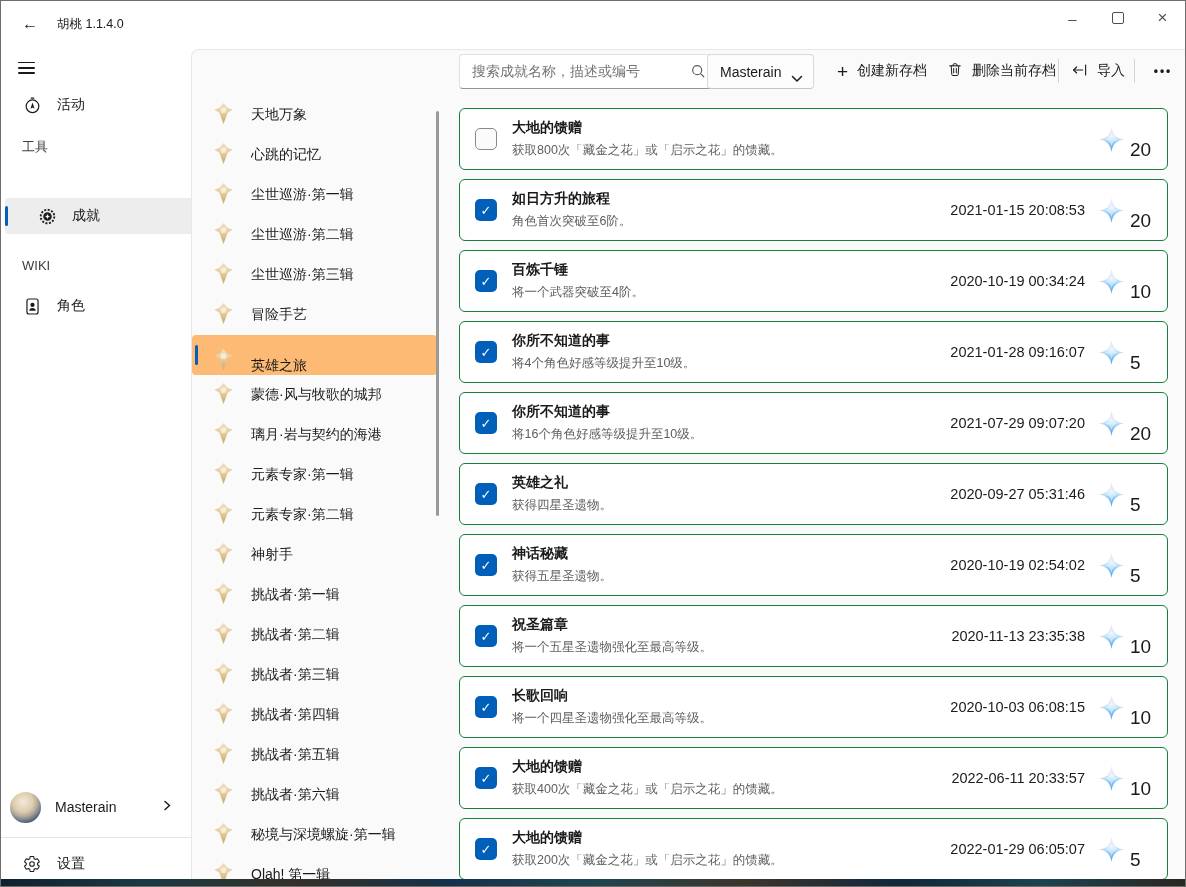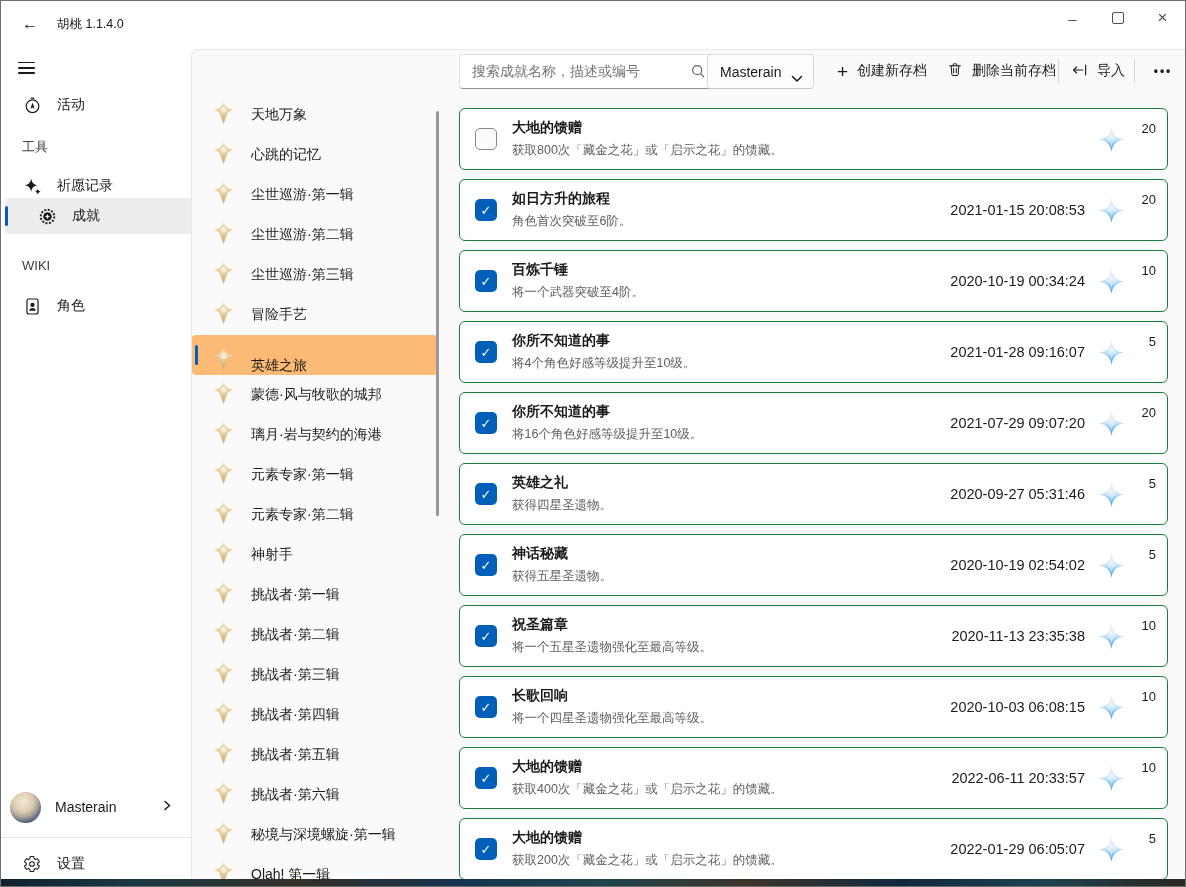--- a/index.html
+++ b/index.html
@@ -67,21 +67,21 @@
         box-sizing:border-box;}
   .checkbox{position:absolute;left:15px;top:19px;width:22px;height:22px;border-radius:5px;box-sizing:border-box;
             display:flex;align-items:center;justify-content:center;}
   .checkbox.checked{background:#005FB8;}
   .checkbox.unchecked{background:#fbfbfb;border:1px solid #898989;}
   .check-glyph{color:#fff;font-size:13px;line-height:1;}
   .ach-title{position:absolute;left:52px;top:10px;font-size:14px;font-weight:600;white-space:nowrap;}
   .ach-desc{position:absolute;left:52px;top:33px;font-size:12.5px;color:#5d5d5d;white-space:nowrap;}
   .ach-date{position:absolute;right:82px;top:22px;font-size:14.5px;color:#1b1b1b;}
   .gem{position:absolute;right:42px;top:17px;}
-  .ach-reward{position:absolute;right:11px;top:12px;width:26px;text-align:right;font-size:13px;}
+  .ach-reward{position:absolute;right:11px;top:30px;width:26px;text-align:left;font-size:19px;}
   
   .bottom-strip{position:absolute;left:0;bottom:0;width:1186px;height:7px;
     background:linear-gradient(90deg,#10202e 0%,#1b3a45 12%,#343027 25%,#14324d 38%,#20454f 50%,#3d342b 63%,#10283d 76%,#1d4350 88%,#2a2520 100%);}
   .icon-stroke{stroke:#1a1a1a;fill:none;stroke-width:1.5;stroke-linecap:round;stroke-linejoin:round;}
   .hidden-defs{position:absolute;width:0;height:0;}
 </style>
 </head>
 <body>
 
 <svg class="hidden-defs" aria-hidden="true">
@@ -131,30 +131,20 @@
           <circle cx="12" cy="13" r="8" class="icon-stroke"></circle>
           <path d="M12 8.2 L14.6 16.2 L12 14.4 L9.4 16.2 Z" fill="#1a1a1a"></path>
           <path d="M10.3 2.6 h3.4" class="icon-stroke"></path>
         </svg>
     </span>
     <span class="nlabel">活动</span>
   </div>
 
   <div class="section-header" style="top:137px;">工具</div>
 
-  <div class="nav-item" style="top:167px;">
-
-    <span class="nicon">
-      <svg width="19" height="19" viewBox="0 0 20 20">
-          <path d="M8.6 1.5 C9.3 6 11.2 7.9 15.5 8.6 C11.2 9.3 9.3 11.2 8.6 15.7 C7.9 11.2 6 9.3 1.7 8.6 C6 7.9 7.9 6 8.6 1.5Z" fill="#1a1a1a"></path>
-          <path d="M15.6 12.2 C15.9 14.2 16.8 15.1 18.7 15.4 C16.8 15.7 15.9 16.6 15.6 18.6 C15.3 16.6 14.4 15.7 12.5 15.4 C14.4 15.1 15.3 14.2 15.6 12.2Z" fill="#1a1a1a"></path>
-        </svg>
-    </span>
-    <span class="nlabel">祈愿记录</span>
-  </div>
 
   <div class="nav-item selected" style="top:197px;padding-left:15px;">
     <span class="pill"></span>
     <span class="nicon">
       <svg width="19" height="19" viewBox="0 0 24 24">
           <circle cx="12" cy="12" r="8.6" fill="none" stroke="#1f1f1f" stroke-width="2.4" stroke-dasharray="2.6 1.9"></circle>
           <circle cx="12" cy="12" r="5.4" fill="#1f1f1f"></circle>
           <path d="M12 8.4 C12.4 10.8 13.2 11.6 15.6 12 C13.2 12.4 12.4 13.2 12 15.6 C11.6 13.2 10.8 12.4 8.4 12 C10.8 11.6 11.6 10.8 12 8.4Z" fill="#ffffff"></path>
         </svg>
     </span>

